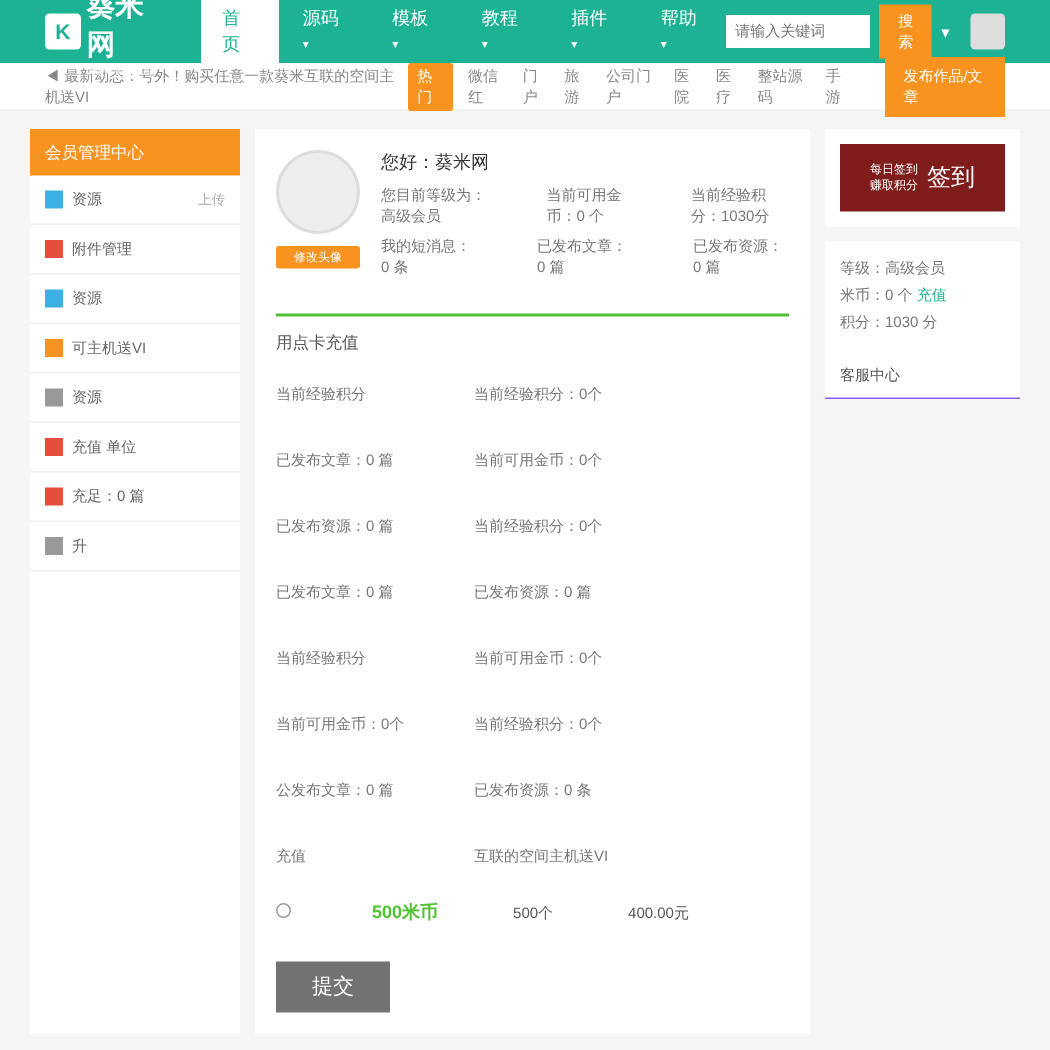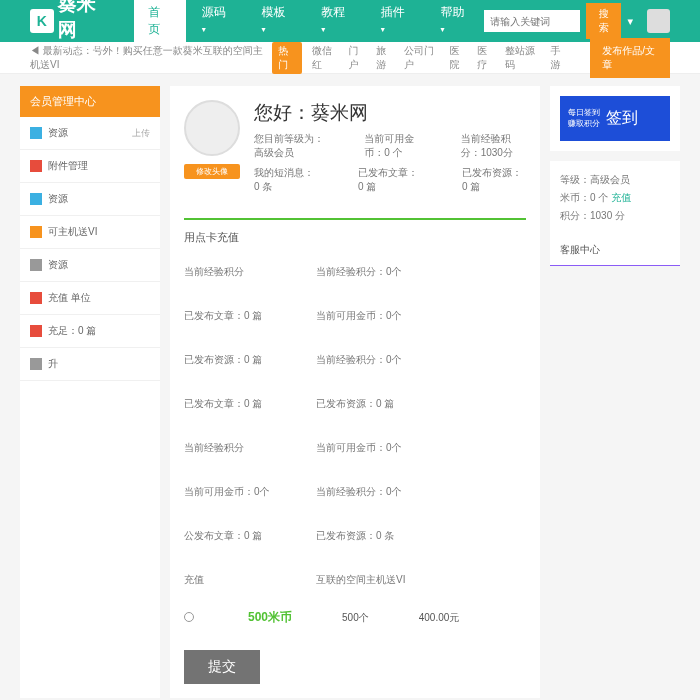--- a/index.html
+++ b/index.html
@@ -27,30 +27,30 @@
 .sidebar{width:140px;background:#fff}
 .sidebar-hd{background:#f7931e;color:#fff;padding:8px 10px;font-size:11px}
 .sb-item{padding:9px 10px;border-bottom:1px solid #f0f0f0;display:flex;align-items:center;gap:6px;cursor:pointer;font-size:10px}
 .sb-item .r{margin-left:auto;color:#aaa;font-size:9px}
 .ico{width:12px;height:12px;display:inline-block}
 .main{flex:1;background:#fff;padding:14px}
 .profile{display:flex;gap:14px;padding-bottom:10px}
 .avatar{width:56px;height:56px;background:#eee;border-radius:50%;border:2px solid #ddd}
 .av-label{background:#f7931e;color:#fff;font-size:8px;padding:2px 4px;text-align:center;margin-top:8px;border-radius:2px}
 .info{flex:1}
-.greet{font-size:19px;color:#333;margin-bottom:6px}
+.greet{font-size:12px;color:#333;margin-bottom:6px}
 .info-row{display:flex;gap:40px;margin:6px 0;font-size:10px;color:#777}
 .divider-g{height:2px;background:#52c234;margin:8px 0}
 .section-hd{font-size:11px;color:#555;margin:10px 0}
 .grid{display:flex;flex-wrap:wrap;gap:30px 32px;font-size:10px;color:#777;padding:10px 0}
 .cell{min-width:100px}
 .btn-submit{background:#737373;color:#fff;padding:8px 24px;border:none;cursor:pointer;font-size:14px;margin-top:12px}
 .right-col{width:130px}
 .signin-box{background:#fff;padding:10px;margin-bottom:10px;text-align:center}
-.signin-btn{background:#1d4ed8;color:#fff;padding:12px 8px;font-size:16px;cursor:pointer;display:flex;align-items:center;justify-content:flex-start;gap:6px}
+.signin-btn{background:#7f1d1d;color:#fff;padding:12px 8px;font-size:16px;cursor:pointer;display:flex;align-items:center;justify-content:center;gap:6px}
 .signin-pre{font-size:8px;line-height:1.3}
 .level-info{background:#fff;padding:10px;font-size:10px;color:#777;line-height:1.8}
 .level-info a{color:#1eb295;text-decoration:none}
 .side-hd{background:#fff;padding:8px 10px;font-size:10px;color:#555;border-bottom:1px solid #8b5cf6}
 .price-row{display:flex;gap:50px;font-size:10px;color:#555;margin:12px 0;align-items:center}
 .price-g{color:#52c234;font-weight:bold;font-size:12px}
 .radio{width:10px;height:10px;border:1px solid #999;border-radius:50%;display:inline-block;margin-right:4px}
 </style>
 </head>
 <body>

